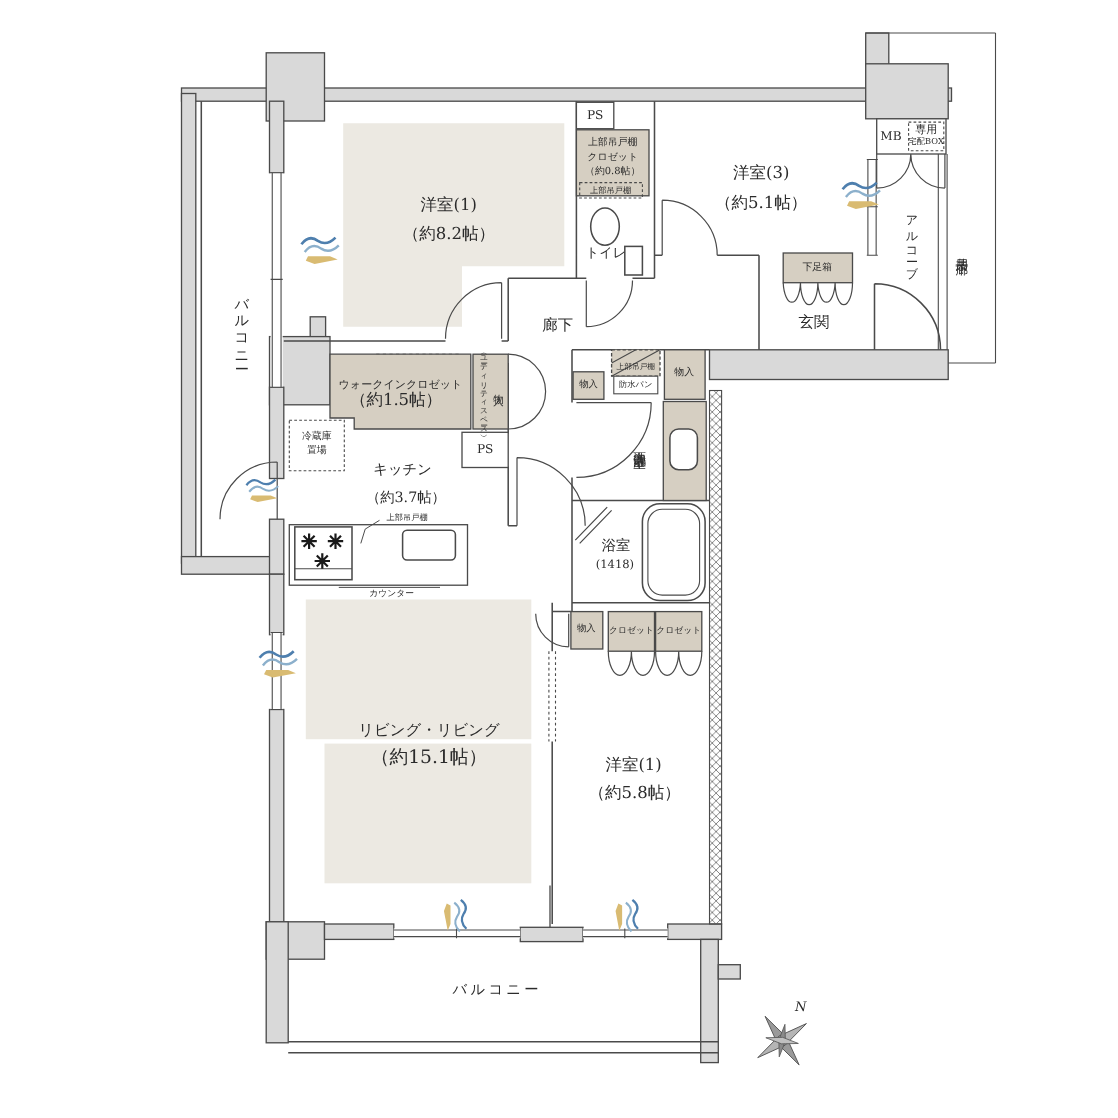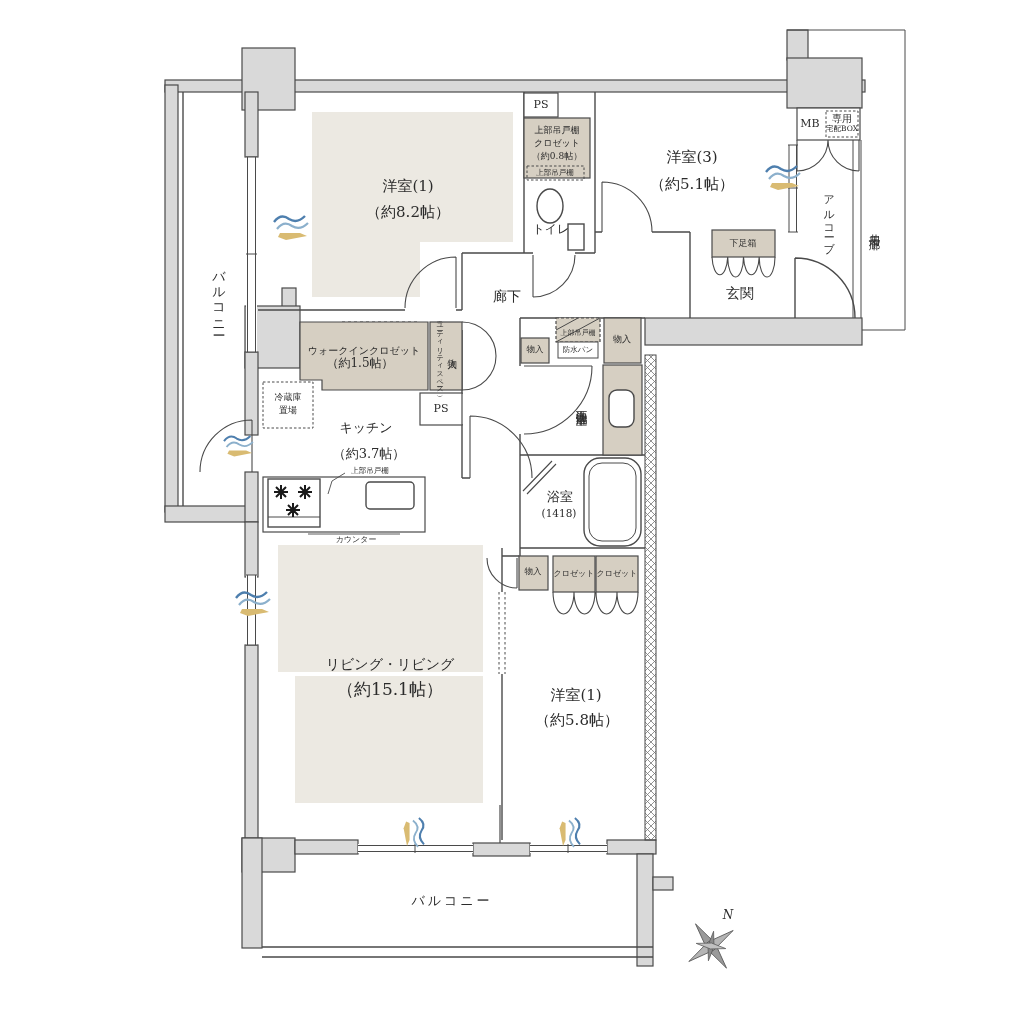--- a/index.html
+++ b/index.html
@@ -205,21 +205,21 @@
   <div class="lb" style="left:842px;top:129px;font-size:7.5px">宅配BOX</div>
 
   <div class="lb v" style="left:828px;top:218px;font-size:11px">アルコーブ</div>
   <div class="lb v" style="left:874px;top:229px;font-size:11.5px">共用廊下</div>
 
   <div class="lb" style="left:743px;top:244px;font-size:9px">下足箱</div>
   <div class="lb" style="left:740px;top:293px;font-size:14px">玄関</div>
   <div class="lb" style="left:507px;top:296px;font-size:14px">廊下</div>
 
   <div class="lb" style="left:364px;top:350px;font-size:10px">ウォークインクロゼット</div>
-  <div class="lb" style="left:360px;top:364px;font-size:12px">（約1.5帖）</div>
+  <div class="lb" style="left:360px;top:364px;font-size:15px">（約1.5帖）</div>
 
   <div class="lb v" style="left:452px;top:352px;font-size:9.5px;letter-spacing:1px">物入</div>
   <div class="lb v" style="left:439px;top:354px;font-size:7px;letter-spacing:0">（ユーティリティスペース）</div>
 
   <div class="lb" style="left:441px;top:409px;font-size:11px">PS</div>
 
   <div class="lb" style="left:288px;top:398px;font-size:9px">冷蔵庫</div>
   <div class="lb" style="left:288px;top:411px;font-size:9px">置場</div>
 
   <div class="lb" style="left:366px;top:428px;font-size:13px">キッチン</div>

